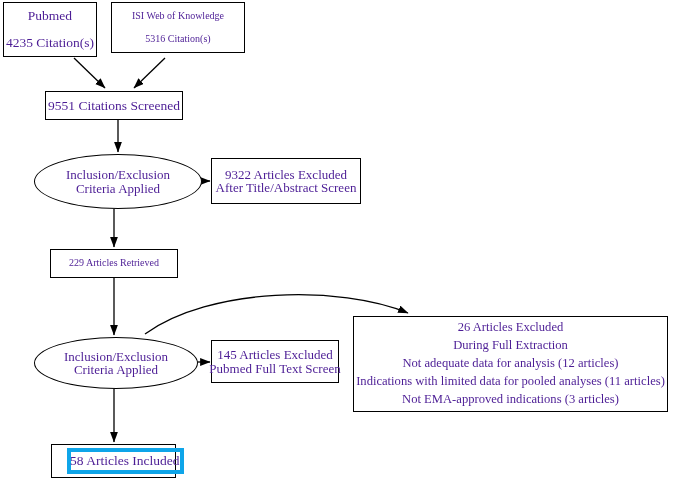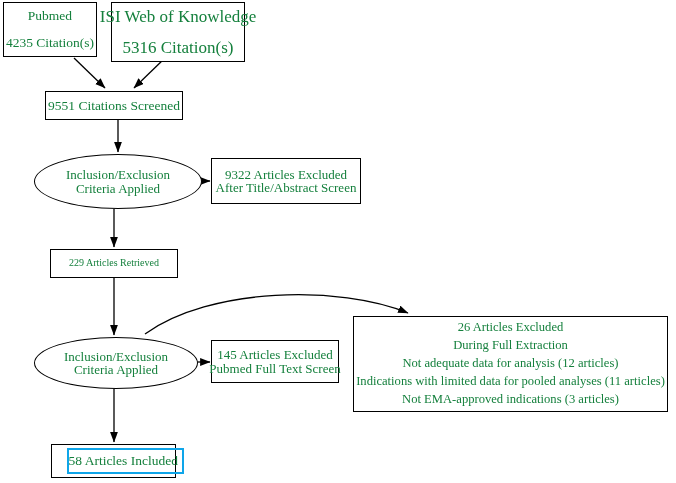--- a/index.html
+++ b/index.html
@@ -16,37 +16,37 @@
     overflow: hidden;
   }
   .node {
     position: absolute;
     box-sizing: border-box;
     display: flex;
     flex-direction: column;
     align-items: center;
     justify-content: center;
     text-align: center;
-    color: #15803d;
+    color: #4c1d95;
     background: #ffffff;
   }
   .box {
     border: 1px solid #000000;
   }
   .box-double {
     border: 1px solid #000000;
     padding: 3px;
   }
   .box-double-inner {
-    border: 2px solid #0ea5e9;
+    border: 4px solid #0ea5e9;
     width: 100%;
     height: 100%;
     display: flex;
     align-items: center;
-    justify-content: flex-start;
+    justify-content: flex-end;
     box-sizing: border-box;
     margin-left: 23px;
   }
   .ellipse {
     border: 1px solid #000000;
     border-radius: 50%;
   }
   .line {
     line-height: 1.02;
     white-space: nowrap;
@@ -58,21 +58,21 @@
     position: absolute;
     left: 0;
     top: 0;
     width: 676px;
     height: 483px;
     pointer-events: none;
   }
 
   
   #node-pubmed        { left: 3px;   top: 2px;   width: 94px;  height: 55px;  font-size: 13.5px; }
-  #node-isi           { left: 111px; top: 2px;   width: 134px; height: 60px;  font-size: 17px; }
+  #node-isi           { left: 111px; top: 2px;   width: 134px; height: 51px;  font-size: 10px; }
   #node-screened      { left: 45px;  top: 91px;  width: 138px; height: 29px;  font-size: 13.5px; }
   #node-criteria1     { left: 34px;  top: 154px; width: 168px; height: 55px;  font-size: 13px; }
   #node-excluded1     { left: 211px; top: 158px; width: 150px; height: 46px;  font-size: 13px; }
   #node-retrieved     { left: 50px;  top: 249px; width: 128px; height: 29px;  font-size: 10px; }
   #node-criteria2     { left: 34px;  top: 337px; width: 164px; height: 52px;  font-size: 13px; }
   #node-excluded2     { left: 211px; top: 340px; width: 128px; height: 43px;  font-size: 13px; }
   #node-extraction    { left: 353px; top: 316px; width: 315px; height: 96px;  font-size: 12.6px; }
   #node-included      { left: 51px;  top: 444px; width: 125px; height: 34px;  font-size: 13.5px; }
 
   #node-extraction .line { line-height: 1.42; }

